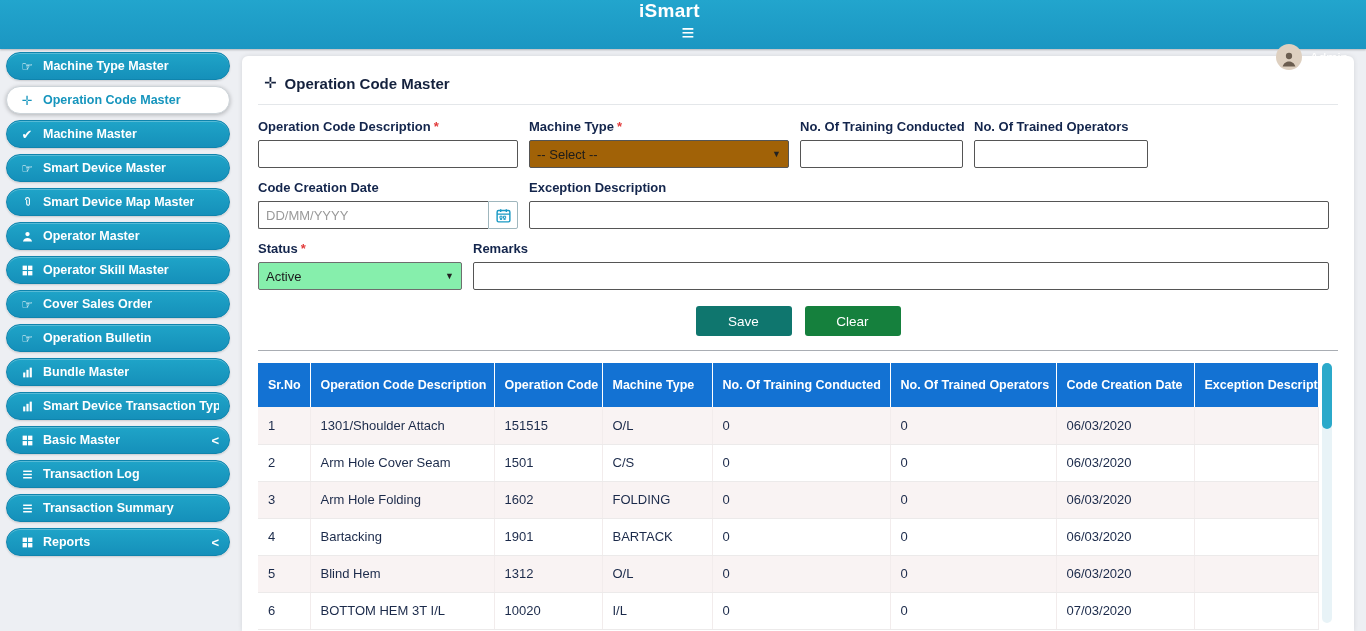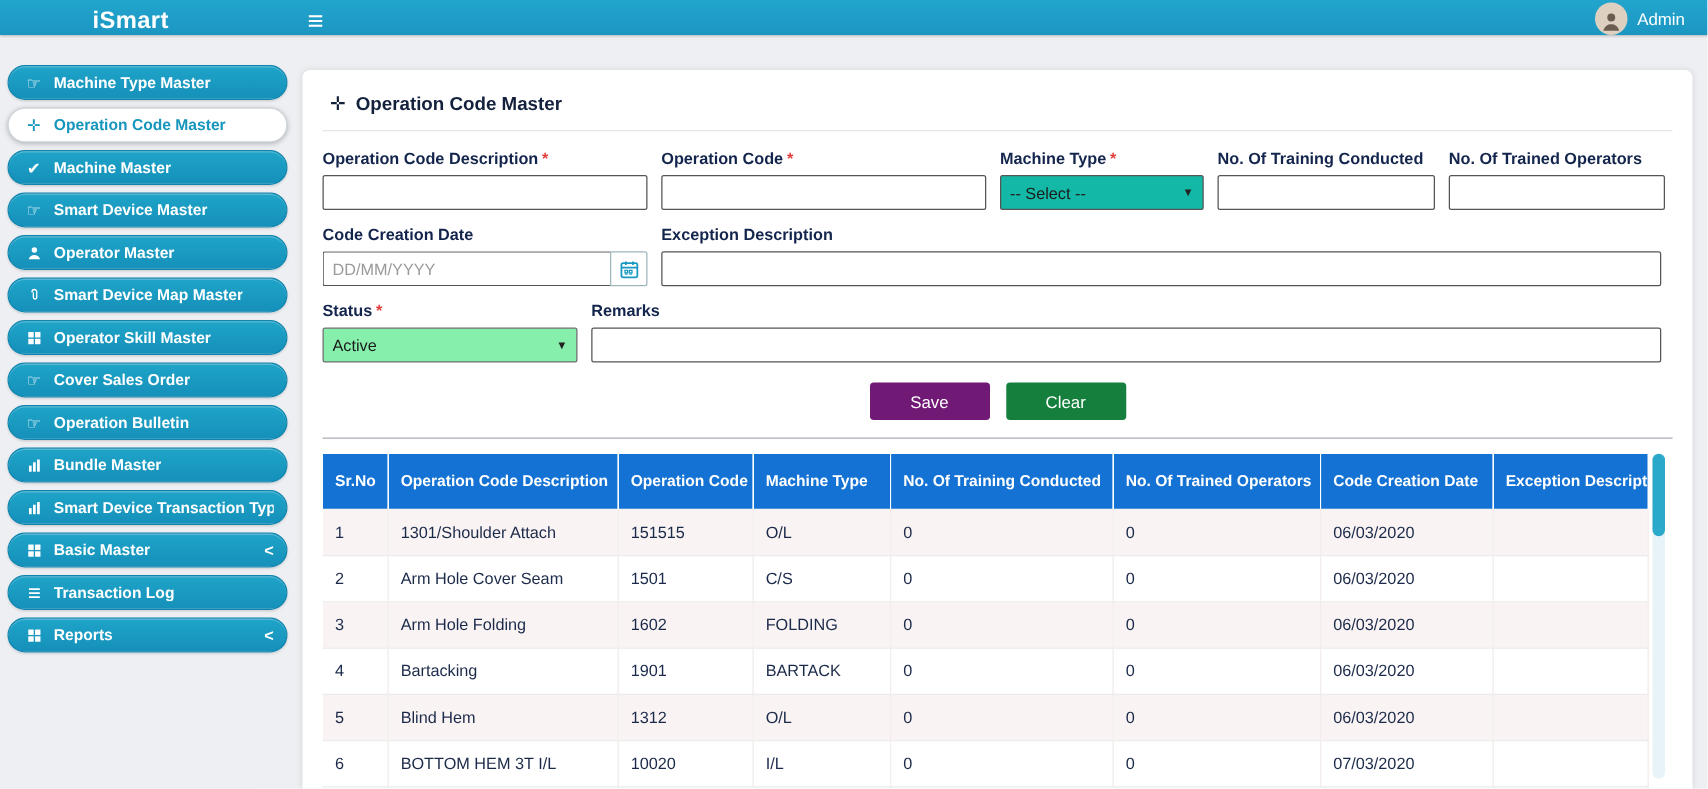--- a/index.html
+++ b/index.html
@@ -1,20 +1,20 @@
 <!DOCTYPE html>
 <html><head>
 <meta charset="utf-8">
 <style>
   * { box-sizing: border-box; margin: 0; padding: 0; }
   html,body { width:1366px; height:631px; overflow:hidden; }
   body { font-family:"Liberation Sans","DejaVu Sans",sans-serif; background:#edeff3; }
 
   
-  .topbar { height:28px; background:linear-gradient(180deg,#22a5cd,#1b96c2); display:flex; align-items:flex-end; box-shadow:0 1px 2px rgba(0,0,0,.25); position:relative; z-index:5; }
+  .topbar { height:49px; background:linear-gradient(180deg,#22a5cd,#1b96c2); display:flex; align-items:center; box-shadow:0 1px 2px rgba(0,0,0,.25); position:relative; z-index:5;flex-direction:column; }
   .brand-zone { width:236px; flex:none; }
   .brand { color:#fff; font-size:19px; font-weight:bold; margin-left:74px; letter-spacing:.3px; }
   .hamburger { color:#fff; font-size:22px; font-weight:bold; margin-left:10px; cursor:pointer; line-height:1; }
   .user-zone { margin-left:auto; margin-right:18px; display:flex; align-items:center; gap:8px; }
   .avatar { width:26px; height:26px; border-radius:50%; background:#ded0c0; display:flex; align-items:center; justify-content:center; overflow:hidden; }
   .avatar svg { width:18px; height:18px; color:#6b5d4f; margin-top:3px; }
   .user-name { color:#fff; font-size:13.5px; }
 
   
   .layout { position:absolute; top:44px; left:0; right:0; bottom:0; display:flex; }
@@ -35,31 +35,31 @@
   
   .frow { display:grid; column-gap:11px; margin-bottom:12px; }
   .frow.r1 { grid-template-columns:260px 260px 163px 174px 173px; }
   .frow.r2 { grid-template-columns:260px 800px; }
   .frow.r3 { grid-template-columns:204px 856px; margin-bottom:6px; }
   .field label { display:block; font-size:13px; font-weight:bold; color:#13254c; margin-bottom:6px; white-space:nowrap; }
   .star { color:#e23b3b; margin-left:3px; font-weight:bold; }
   .txt { width:100%; height:28px; border:1px solid #555; border-radius:2px; padding:0 7px; font-size:13px; font-family:inherit; color:#222; background:#fff; }
   .txt::placeholder { color:#9a9a9a; }
   .select-wrap { position:relative; }
-  .select-wrap select { width:100%; height:28px; border:1px solid #555; border-radius:2px; padding:0 22px 0 7px; font-size:13px; font-family:inherit; color:#1b1b1b; background:#14b8a6; appearance:none; -webkit-appearance:none; }
+  .select-wrap select { width:100%; height:28px; border:1px solid #555; border-radius:2px; padding:0 22px 0 7px; font-size:13px; font-family:inherit; color:#1b1b1b; background:#a16207; appearance:none; -webkit-appearance:none; }
   .select-wrap.gray select { background:#86efac; border-color:#6e6e6e; }
   .select-wrap .arrow { position:absolute; right:8px; top:50%; transform:translateY(-50%); font-size:9px; color:#222; pointer-events:none; }
   .date-group { display:flex; }
   .date-group .txt { flex:1; border-right:none; border-radius:2px 0 0 2px; }
   .cal-btn { width:30px; height:28px; border:1px solid #9fb6bd; background:#fff; display:flex; align-items:center; justify-content:center; cursor:pointer; border-radius:0 2px 2px 0; }
   .cal-btn svg { width:17px; height:17px; color:#1899c4; }
 
   .btn-row { display:flex; justify-content:center; gap:13px; margin:16px 0 14px; }
   .btn { width:96px; height:30px; border:none; border-radius:3px; color:#fff; font-size:13.5px; font-family:inherit; cursor:pointer; }
-  .btn.save { background:#701a75; }
+  .btn.save { background:#0f766e; }
   .btn.clear { background:#15803d; }
   .rule { border:none; border-top:1px solid #a9adb3; margin:0 0 12px; }
 
   
   .table-zone { display:flex; align-items:flex-start; }
   table { border-collapse:collapse; table-layout:fixed; width:1060px; }
   col.c0{width:52px} col.c1{width:184px} col.c2{width:108px} col.c3{width:110px}
   col.c4{width:178px} col.c5{width:166px} col.c6{width:138px} col.c7{width:124px}
   thead th { background:#1372d3; color:#fff; font-size:12.5px; font-weight:bold; text-align:left; height:38px; padding:15px 10px; border-right:1px solid rgba(255,255,255,.45); white-space:nowrap; overflow:hidden; }
   thead th:last-child { border-right:none; }
@@ -104,33 +104,33 @@
         <span class="s-icon">✔</span>
         <span class="s-label">Machine Master</span>
       </div>
       <div class="side-item">
         <span class="s-icon">☞</span>
         <span class="s-label">Smart Device Master</span>
       </div>
       <div class="side-item">
         <span class="s-icon">
           <svg viewBox="0 0 24 24">
+            <path d="M8.5 6.5a3.5 3.5 0 0 1 7 0v8a2.5 2.5 0 0 1-5 0V8" fill="none" stroke="currentColor" stroke-width="2" stroke-linecap="round"></path>
+          </svg>
+        </span>
+        <span class="s-label">Smart Device Map Master</span>
+      </div>
+      <div class="side-item">
+        <span class="s-icon">
+          <svg viewBox="0 0 24 24">
             <circle cx="12" cy="7.5" r="4" fill="currentColor"></circle>
             <path d="M3.5 21c1.6-4.6 4.8-6.2 8.5-6.2s6.9 1.6 8.5 6.2z" fill="currentColor"></path>
           </svg>
         </span>
         <span class="s-label">Operator Master</span>
-      </div>
-      <div class="side-item">
-        <span class="s-icon">
-          <svg viewBox="0 0 24 24">
-            <path d="M8.5 6.5a3.5 3.5 0 0 1 7 0v8a2.5 2.5 0 0 1-5 0V8" fill="none" stroke="currentColor" stroke-width="2" stroke-linecap="round"></path>
-          </svg>
-        </span>
-        <span class="s-label">Smart Device Map Master</span>
       </div>
       <div class="side-item">
         <span class="s-icon">
           <svg viewBox="0 0 24 24">
             <g fill="currentColor">
               <rect x="3" y="3" width="8" height="8"></rect>
               <rect x="13" y="3" width="8" height="8"></rect>
               <rect x="3" y="13" width="8" height="8"></rect>
               <rect x="13" y="13" width="8" height="8"></rect>
             </g>
@@ -188,20 +188,28 @@
         <span class="s-icon">
           <svg viewBox="0 0 24 24">
             <path d="M4 6h16M4 12h16M4 18h16" stroke="currentColor" stroke-width="2.6" fill="none"></path>
           </svg>
         </span>
         <span class="s-label">Transaction Log</span>
       </div>
       <div class="side-item">
         <span class="s-icon">
           <svg viewBox="0 0 24 24">
+            <path d="M4 6h16M4 12h16M4 18h16" stroke="currentColor" stroke-width="2.6" fill="none"></path>
+          </svg>
+        </span>
+        <span class="s-label">Transaction Summary</span>
+      </div>
+      <div class="side-item">
+        <span class="s-icon">
+          <svg viewBox="0 0 24 24">
             <g fill="currentColor">
               <rect x="3" y="3" width="8" height="8"></rect>
               <rect x="13" y="3" width="8" height="8"></rect>
               <rect x="3" y="13" width="8" height="8"></rect>
               <rect x="13" y="13" width="8" height="8"></rect>
             </g>
           </svg>
         </span>
         <span class="s-label">Reports</span>
         <span class="chev">&lt;</span>
@@ -212,24 +220,20 @@
     <div class="card">
 
       <div class="card-title">
         <span class="glyph">✛</span>
         <span>Operation Code Master</span>
       </div>
 
       <div class="frow r1">
         <div class="field">
           <label><span>Operation Code Description</span><span class="star">*</span></label>
-          <input class="txt" value="" style="">
-        </div>
-        <div class="field">
-          <label><span>Operation Code</span><span class="star">*</span></label>
           <input class="txt" value="" style="">
         </div>
         <div class="field">
           <label><span>Machine Type</span><span class="star">*</span></label>
           <div class="select-wrap">
             <select><option>-- Select --</option></select>
             <span class="arrow">▼</span>
           </div>
         </div>
         <div class="field">

